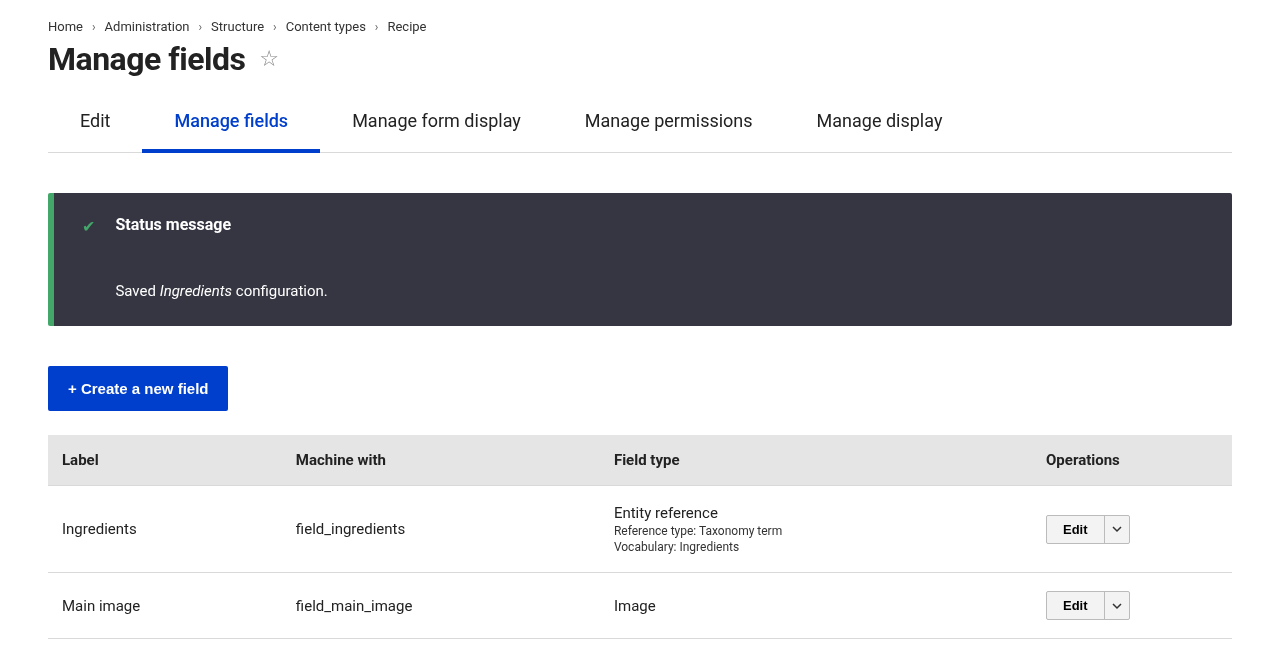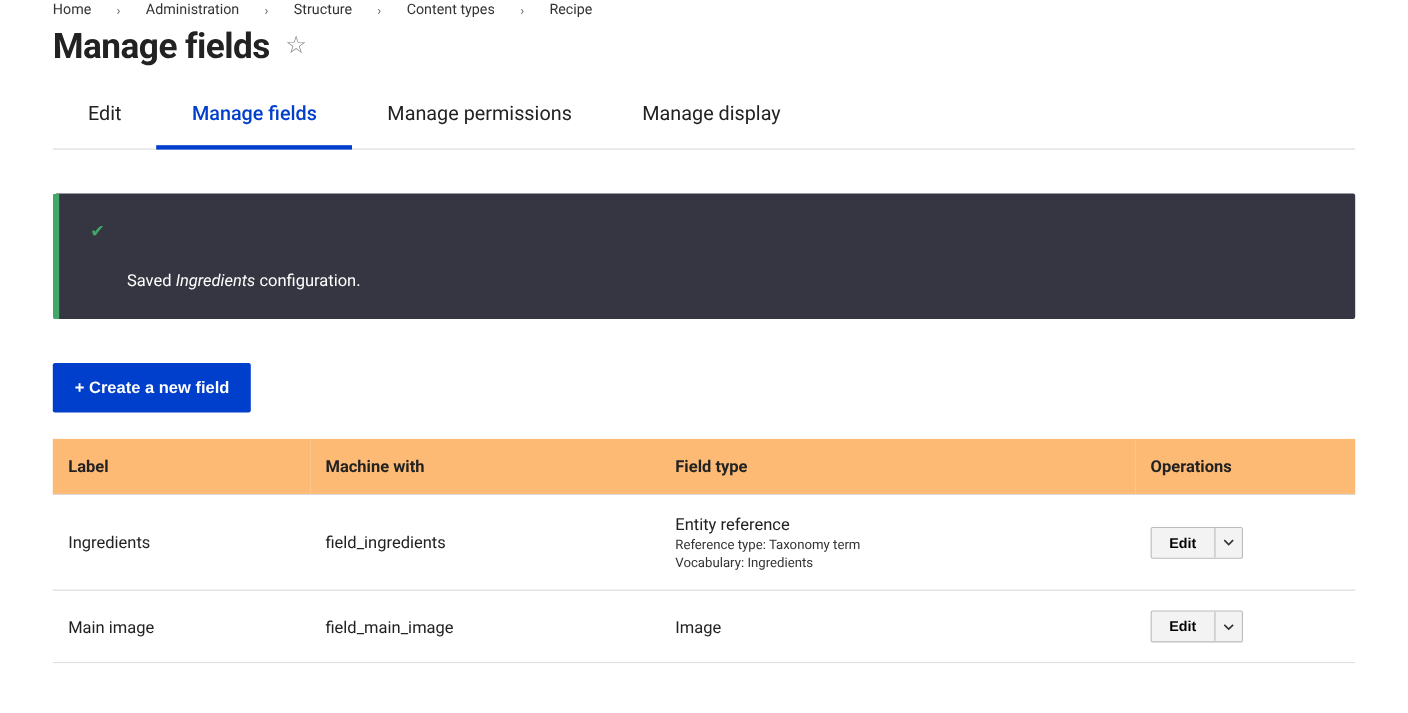--- a/index.html
+++ b/index.html
@@ -1,20 +1,20 @@
 <!DOCTYPE html>
 <html><head>
 <meta charset="utf-8">
 <style>
   * { box-sizing: border-box; margin: 0; padding: 0; }
   body { font-family: -apple-system, BlinkMacSystemFont, "Segoe UI", Roboto, sans-serif; font-size: 14px; color: #222; background: #fff; }
 
   .page { padding: 0 48px; }
 
-  .breadcrumb { display: flex; align-items: center; gap: 23px; font-size: 13px; color: #333; padding-top: 2px; }
+  .breadcrumb { display: flex; align-items: center; gap: 9px; font-size: 13px; color: #333; padding-top: 19px; }
   .breadcrumb a { color: #333; text-decoration: none; }
   .crumb-sep { color: #666; font-size: 12px; }
 
   .page-title-row { display: flex; align-items: center; gap: 14px; margin-top: 6px; }
   h1.page-title { font-size: 32px; font-weight: 700; letter-spacing: -0.5px; }
   .star { color: #888; font-size: 22px; line-height: 1; cursor: pointer; }
 
   .tabs { display: flex; gap: 0; margin-top: 18px; border-bottom: 1px solid #d9d9d9; }
   .tab { padding: 14px 32px 18px; font-size: 18px; color: #222; text-decoration: none; cursor: pointer; }
   .tab.active { color: #003ecc; font-weight: 500; border-bottom: 4px solid #003ecc; margin-bottom: -1px; }
@@ -25,21 +25,21 @@
   .status-check { color: #42a768; font-size: 16px; margin-top: 2px; }
   .status-body { flex: 1; }
   .status-heading { font-size: 16px; font-weight: 700; margin-bottom: 14px; }
   .status-text { font-size: 15px; margin-top: 48px; }
   .status-text em { font-style: italic; }
 
   .actions { display: flex; gap: 24px; margin-top: 40px; }
   .btn-primary { background: #003ecc; color: #fff; border: none; padding: 14px 20px; font-size: 15px; font-weight: 700; border-radius: 2px; cursor: pointer; }
 
   table.fields { width: 100%; border-collapse: collapse; margin-top: 24px; }
-  table.fields th { text-align: left; font-size: 15px; font-weight: 700; padding: 16px 14px; background: #fdba74; border-bottom: 1px solid #d9d9d9; }
+  table.fields th { text-align: left; font-size: 15px; font-weight: 700; padding: 16px 14px; background: #e5e5e5; border-bottom: 1px solid #d9d9d9; }
   table.fields td { padding: 18px 14px; font-size: 15px; border-bottom: 1px solid #d9d9d9; vertical-align: middle; }
   .ft-sub { font-size: 12px; color: #333; margin-top: 2px; }
 
   .op-split { display: inline-flex; border: 1px solid #bbb; border-radius: 2px; overflow: hidden; background: #f3f3f3; }
   .op-edit { padding: 6px 16px; font-size: 13px; font-weight: 700; border: none; background: transparent; cursor: pointer; border-right: 1px solid #bbb; }
   .op-drop { width: 24px; display: flex; align-items: center; justify-content: center; background: transparent; border: none; cursor: pointer; }
   .op-drop svg { width: 10px; height: 10px; }
 </style>
 </head>
 <body>
@@ -59,29 +59,31 @@
   </nav>
 
   <div class="page-title-row">
     <h1 class="page-title">Manage fields</h1>
     <span class="star">☆</span>
   </div>
 
   <nav class="tabs">
     <a class="tab">Edit</a>
     <a class="tab active">Manage fields</a>
+    <a class="tab">Manage form display</a>
     <a class="tab">Manage permissions</a>
     <a class="tab">Manage display</a>
   </nav>
 
   <div class="content">
 
     <div class="status-msg">
       <span class="status-check">✔</span>
       <div class="status-body">
+        <div class="status-heading">Status message</div>
         <div class="status-text">
           <span>Saved </span><em>Ingredients</em><span> configuration.</span>
         </div>
       </div>
     </div>
 
     <div class="actions">
       <button class="btn-primary">+ Create a new field</button>
     </div>
 

